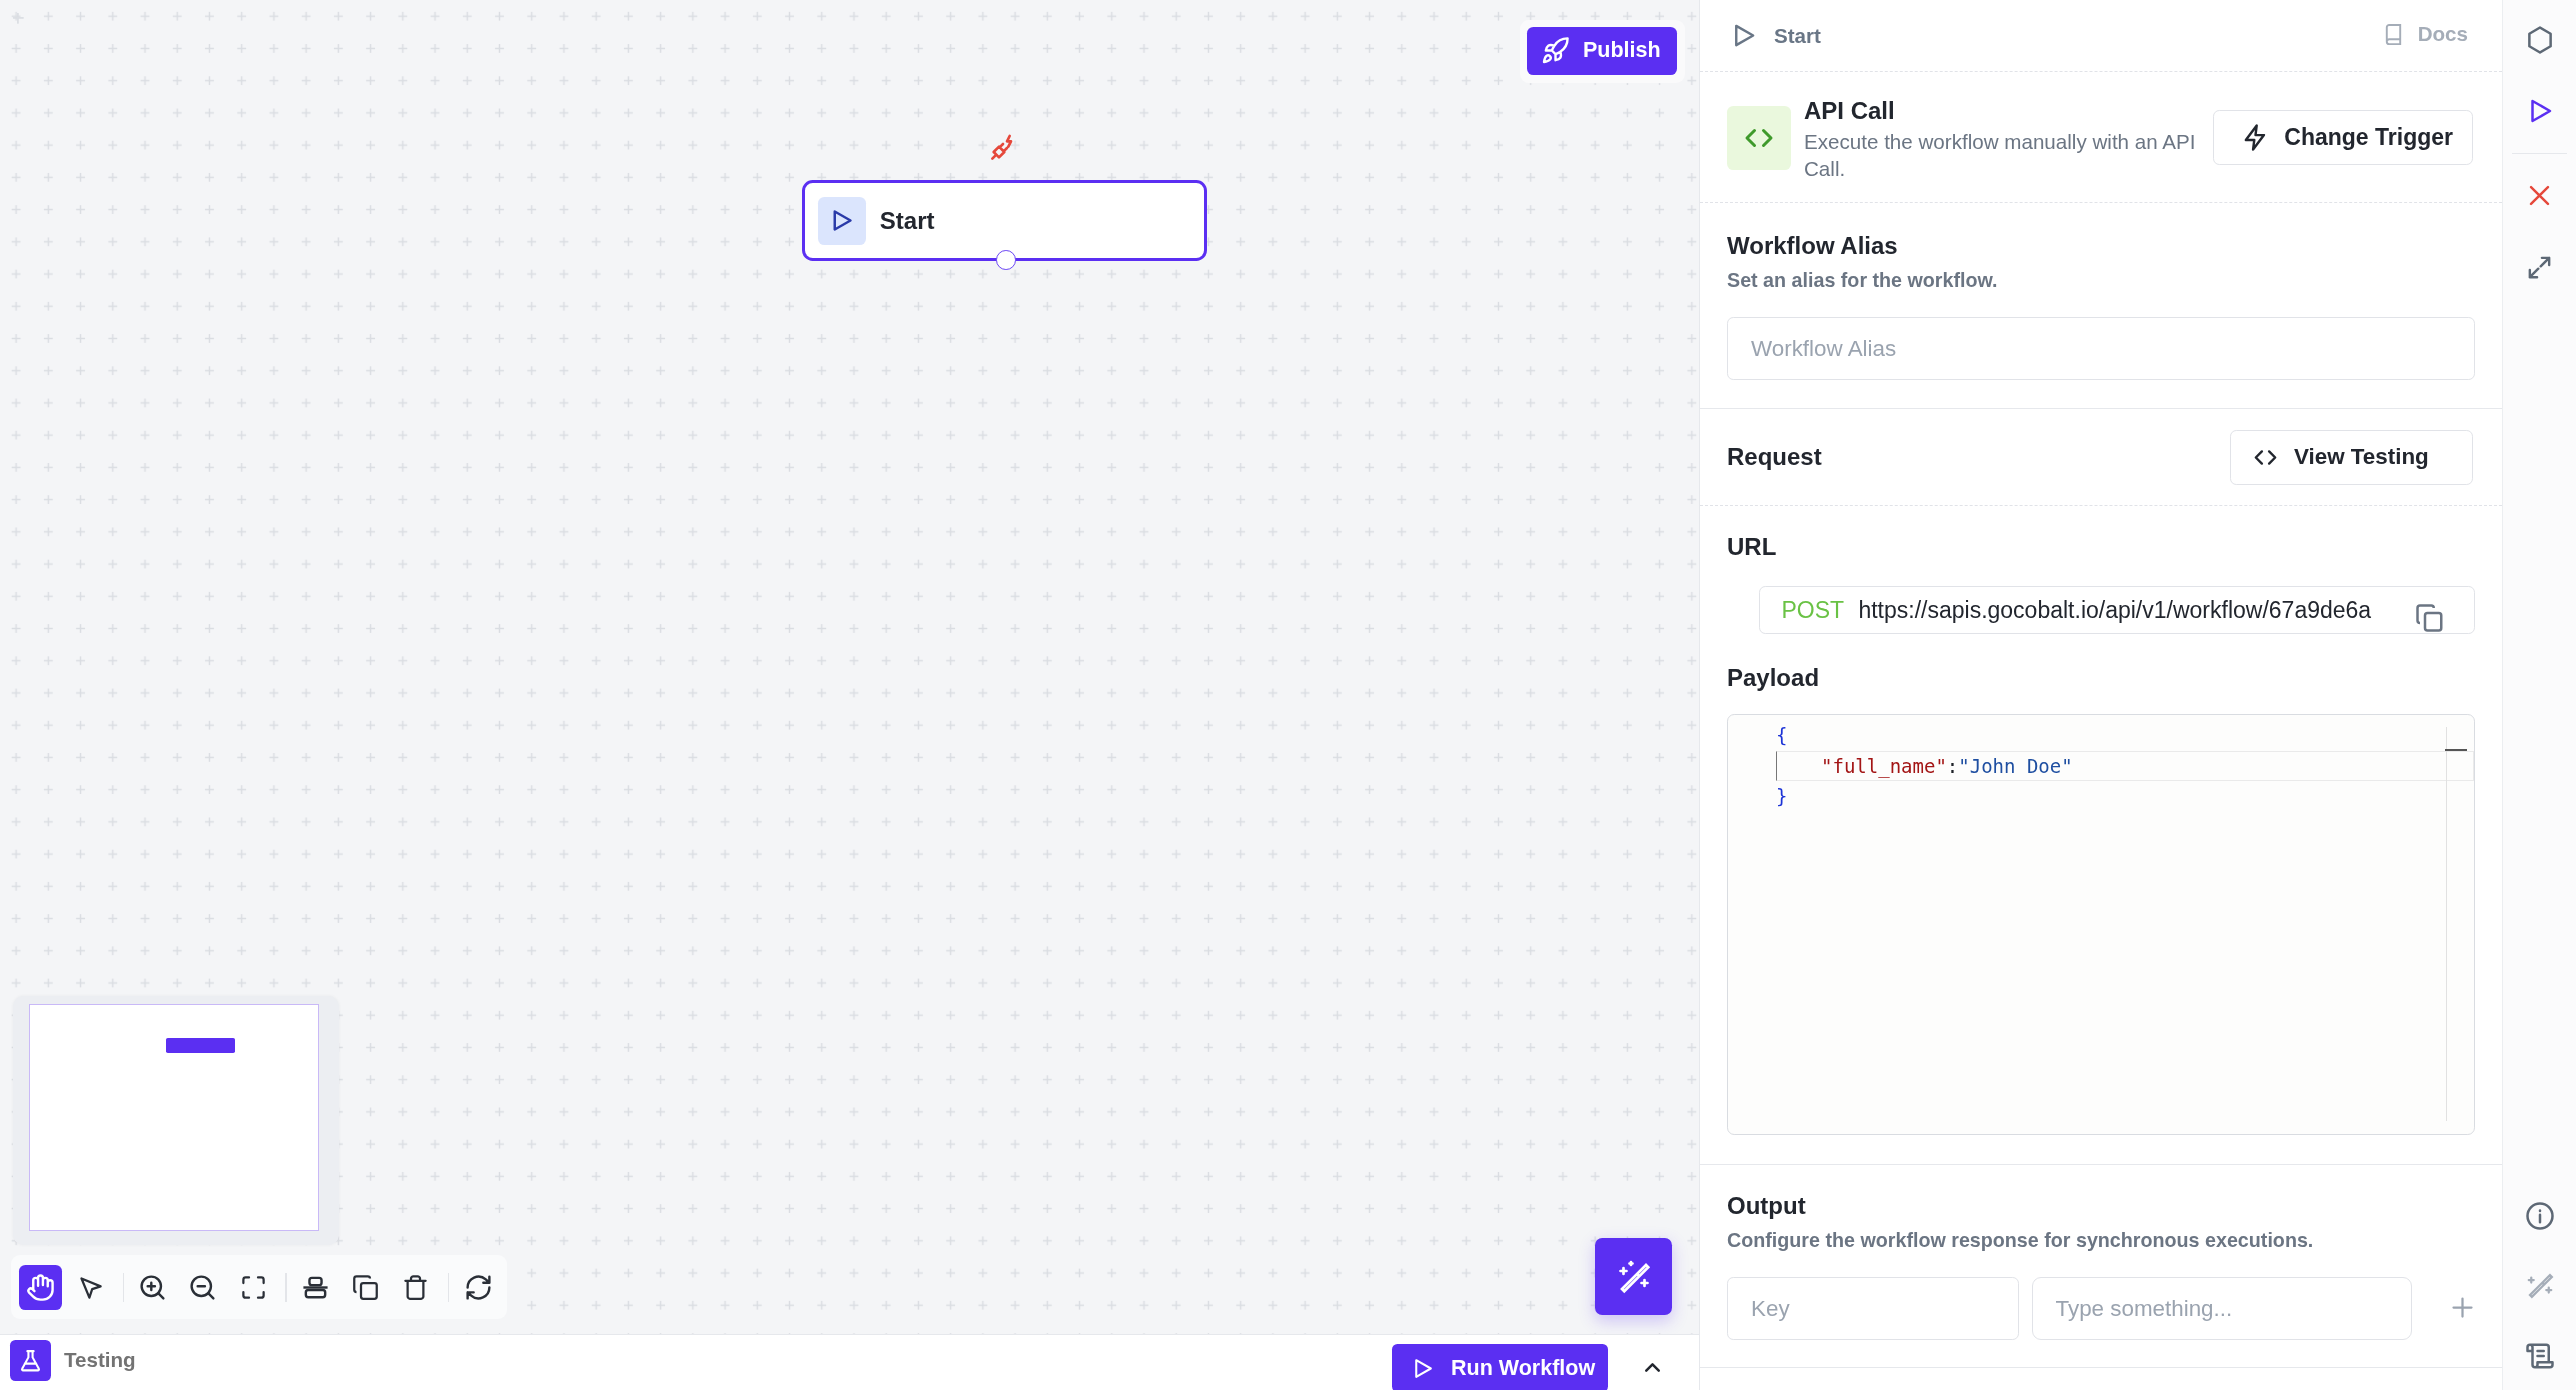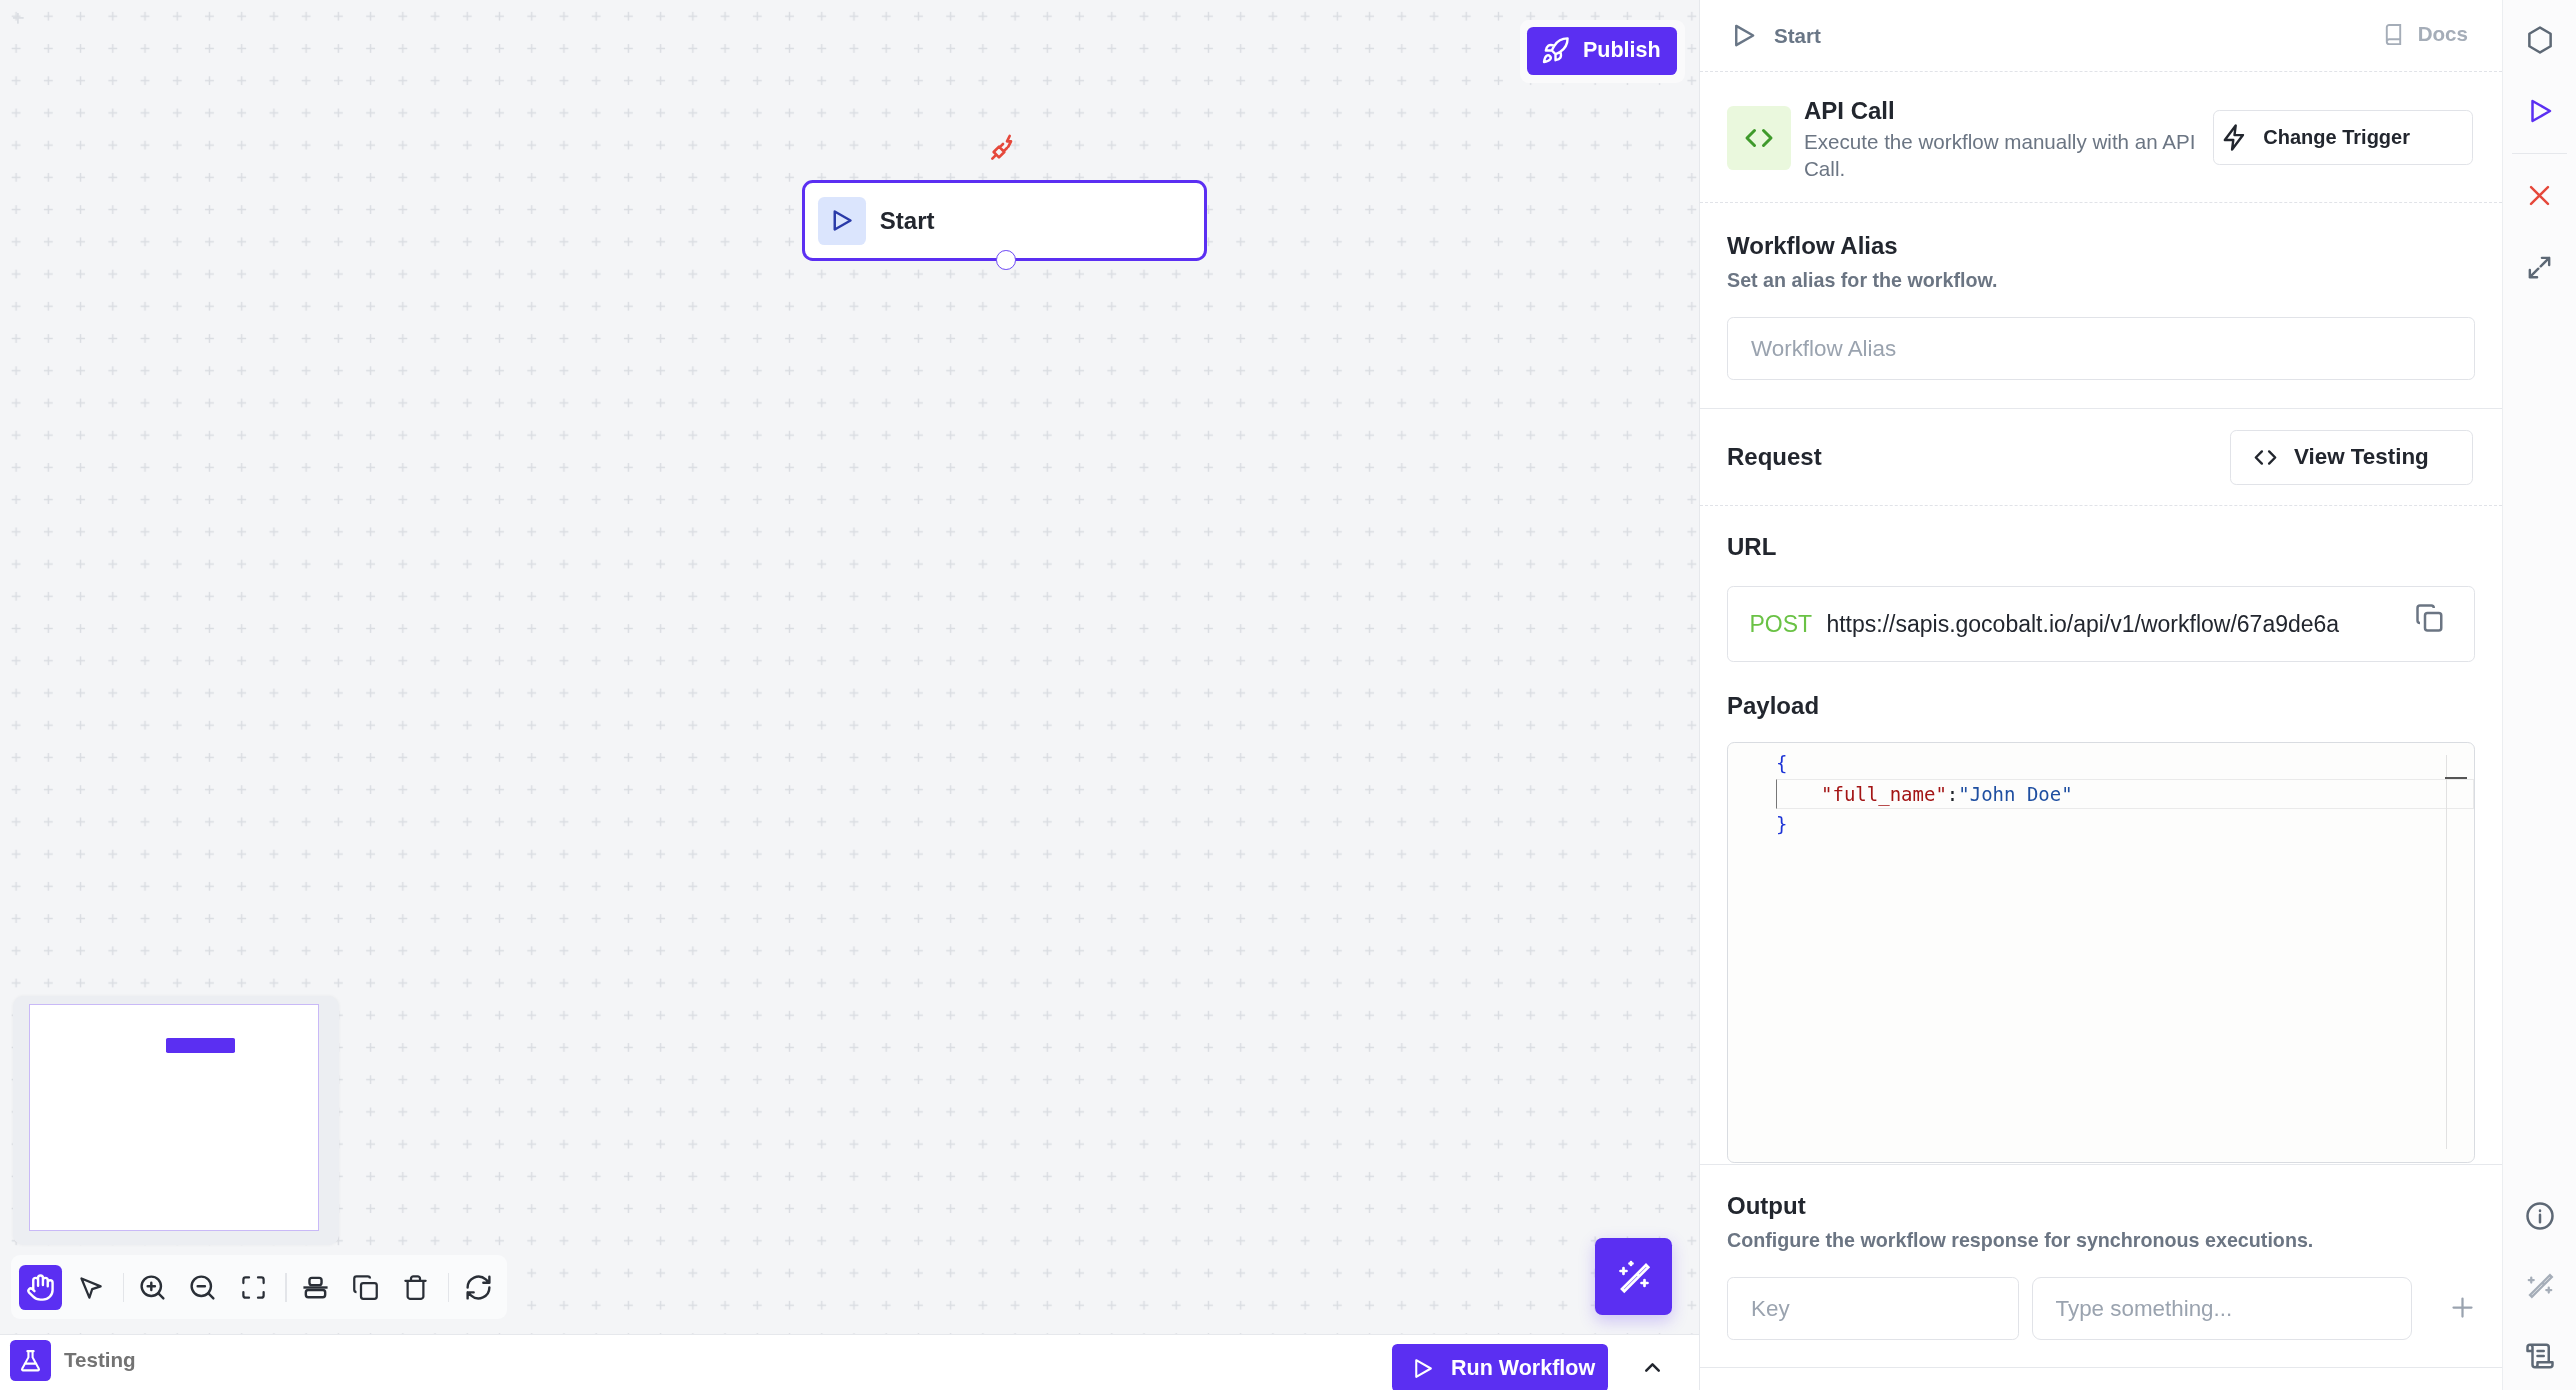--- a/index.html
+++ b/index.html
@@ -52,34 +52,34 @@
   
   .panel { position: absolute; left: 1699px; top: 0; width: 803px; height: 1391px; background: #fff; border-left: 1.3px solid #e6e8ec; }
   .p-head { height: 72px; border-bottom: 1.3px dashed #e1e3e8; display: flex; align-items: center; padding-left: 29px; position: relative; }
   .p-head .title { margin-left: 16px; font-size: 20.6px; font-weight: 700; color: #697686; }
   .docs { position: absolute; right: 34px; top: 21.5px; display: flex; align-items: center; gap: 12.5px; color: #a5adb8; font-size: 20.6px; font-weight: 700; cursor: pointer; }
 
   .trigger { height: 131px; border-bottom: 1.3px dashed #e1e3e8; position: relative; }
   .trig-icon-box { position: absolute; left: 27px; top: 34px; width: 64px; height: 64px; background: #eaf8dd; border-radius: 6.3px; display: flex; align-items: center; justify-content: center; }
   .trig-title { position: absolute; left: 104px; top: 25px; font-size: 24px; font-weight: 700; color: #22262e; }
   .trig-desc { position: absolute; left: 104px; top: 56px; width: 394px; font-size: 20.6px; color: #6b7583; line-height: 27px; }
-  .change-btn { position: absolute; right: 29px; top: 38px; width: 260px; height: 55px; border: 1.3px solid #e1e3e8; border-radius: 6.3px; display: flex; align-items: center; padding-left: 6px; gap: 14.3px; font-size: 20px; font-weight: 700; color: #22262e; cursor: pointer; }
+  .change-btn { position: absolute; right: 29px; top: 38px; width: 260px; height: 55px; border: 1.3px solid #e1e3e8; border-radius: 6.3px; display: flex; align-items: center; padding-left: 27px; gap: 14.3px; font-size: 23px; font-weight: 700; color: #22262e; cursor: pointer; }
 
   .section { position: relative; padding: 0 27px; }
   .sec-title { font-size: 24px; font-weight: 700; color: #22262e; }
   .sec-desc { font-size: 19.7px; color: #6b7583; margin-top: 9px; font-weight: bold; }
   .alias { height: 206px; padding-top: 29px; border-bottom: 1.3px solid #e6e8ec; }
   .input { width: 100%; height: 63px; border: 1.3px solid #e1e3e8; border-radius: 6.3px; padding-left: 23px; font-size: 22.4px; color: #22262e; font-family: inherit; background: #fff; margin-top: 25px; outline: none; }
   .input::placeholder { color: #9aa3af; }
 
   .request { height: 97px; border-bottom: 1.3px dashed #e1e3e8; display: flex; align-items: center; }
   .view-btn { position: absolute; right: 29px; top: 20.6px; width: 243px; height: 55px; border: 1.3px solid #e1e3e8; border-radius: 6.3px; display: flex; align-items: center; padding-left: 19.7px; gap: 14.3px; font-size: 22.4px; font-weight: 700; color: #22262e; cursor: pointer; }
 
   .url-sec { padding-top: 27px; }
-  .url-box { margin-top: 25px; height: 76px; border: 1.3px solid #e1e3e8; border-radius: 6.3px; display: flex; align-items: center; padding-left: 21.5px; position: relative; overflow: hidden; }
+  .url-box { margin-top: 25px; height: 48px; border: 1.3px solid #e1e3e8; border-radius: 6.3px; display: flex; align-items: center; padding-left: 21.5px; position: relative; overflow: hidden; margin-left: 32px; }
   .method { color: #6ac245; font-size: 23px; }
   .url-text { margin-left: 14.3px; font-size: 23px; color: #22262e; white-space: nowrap; overflow: hidden; width: 573px; }
   .copy-btn { position: absolute; right: 29px; top: 16px; cursor: pointer; }
 
   .payload-title { margin-top: 30px; }
   .editor { margin-top: 21.5px; height: 421px; border: 1.3px solid #d9dce1; border-radius: 7.2px; background: #fdfdfc; position: relative; font-family: "DejaVu Sans Mono", "Liberation Mono", monospace; font-size: 19px; }
   .code-line { position: absolute; left: 48px; height: 30px; line-height: 30px; }
   .cur-line { position: absolute; left: 48px; top: 36px; width: 698px; height: 30px; border: 1.3px solid #eaeaea; border-left: 1.8px solid #777; }
   .k { color: #a31515; } .s { color: #1f4fa1; } .b { color: #1c33d6; }
   .ruler { position: absolute; right: 27px; top: 12.5px; width: 0.9px; height: 394px; background: #e1e1e1; }

